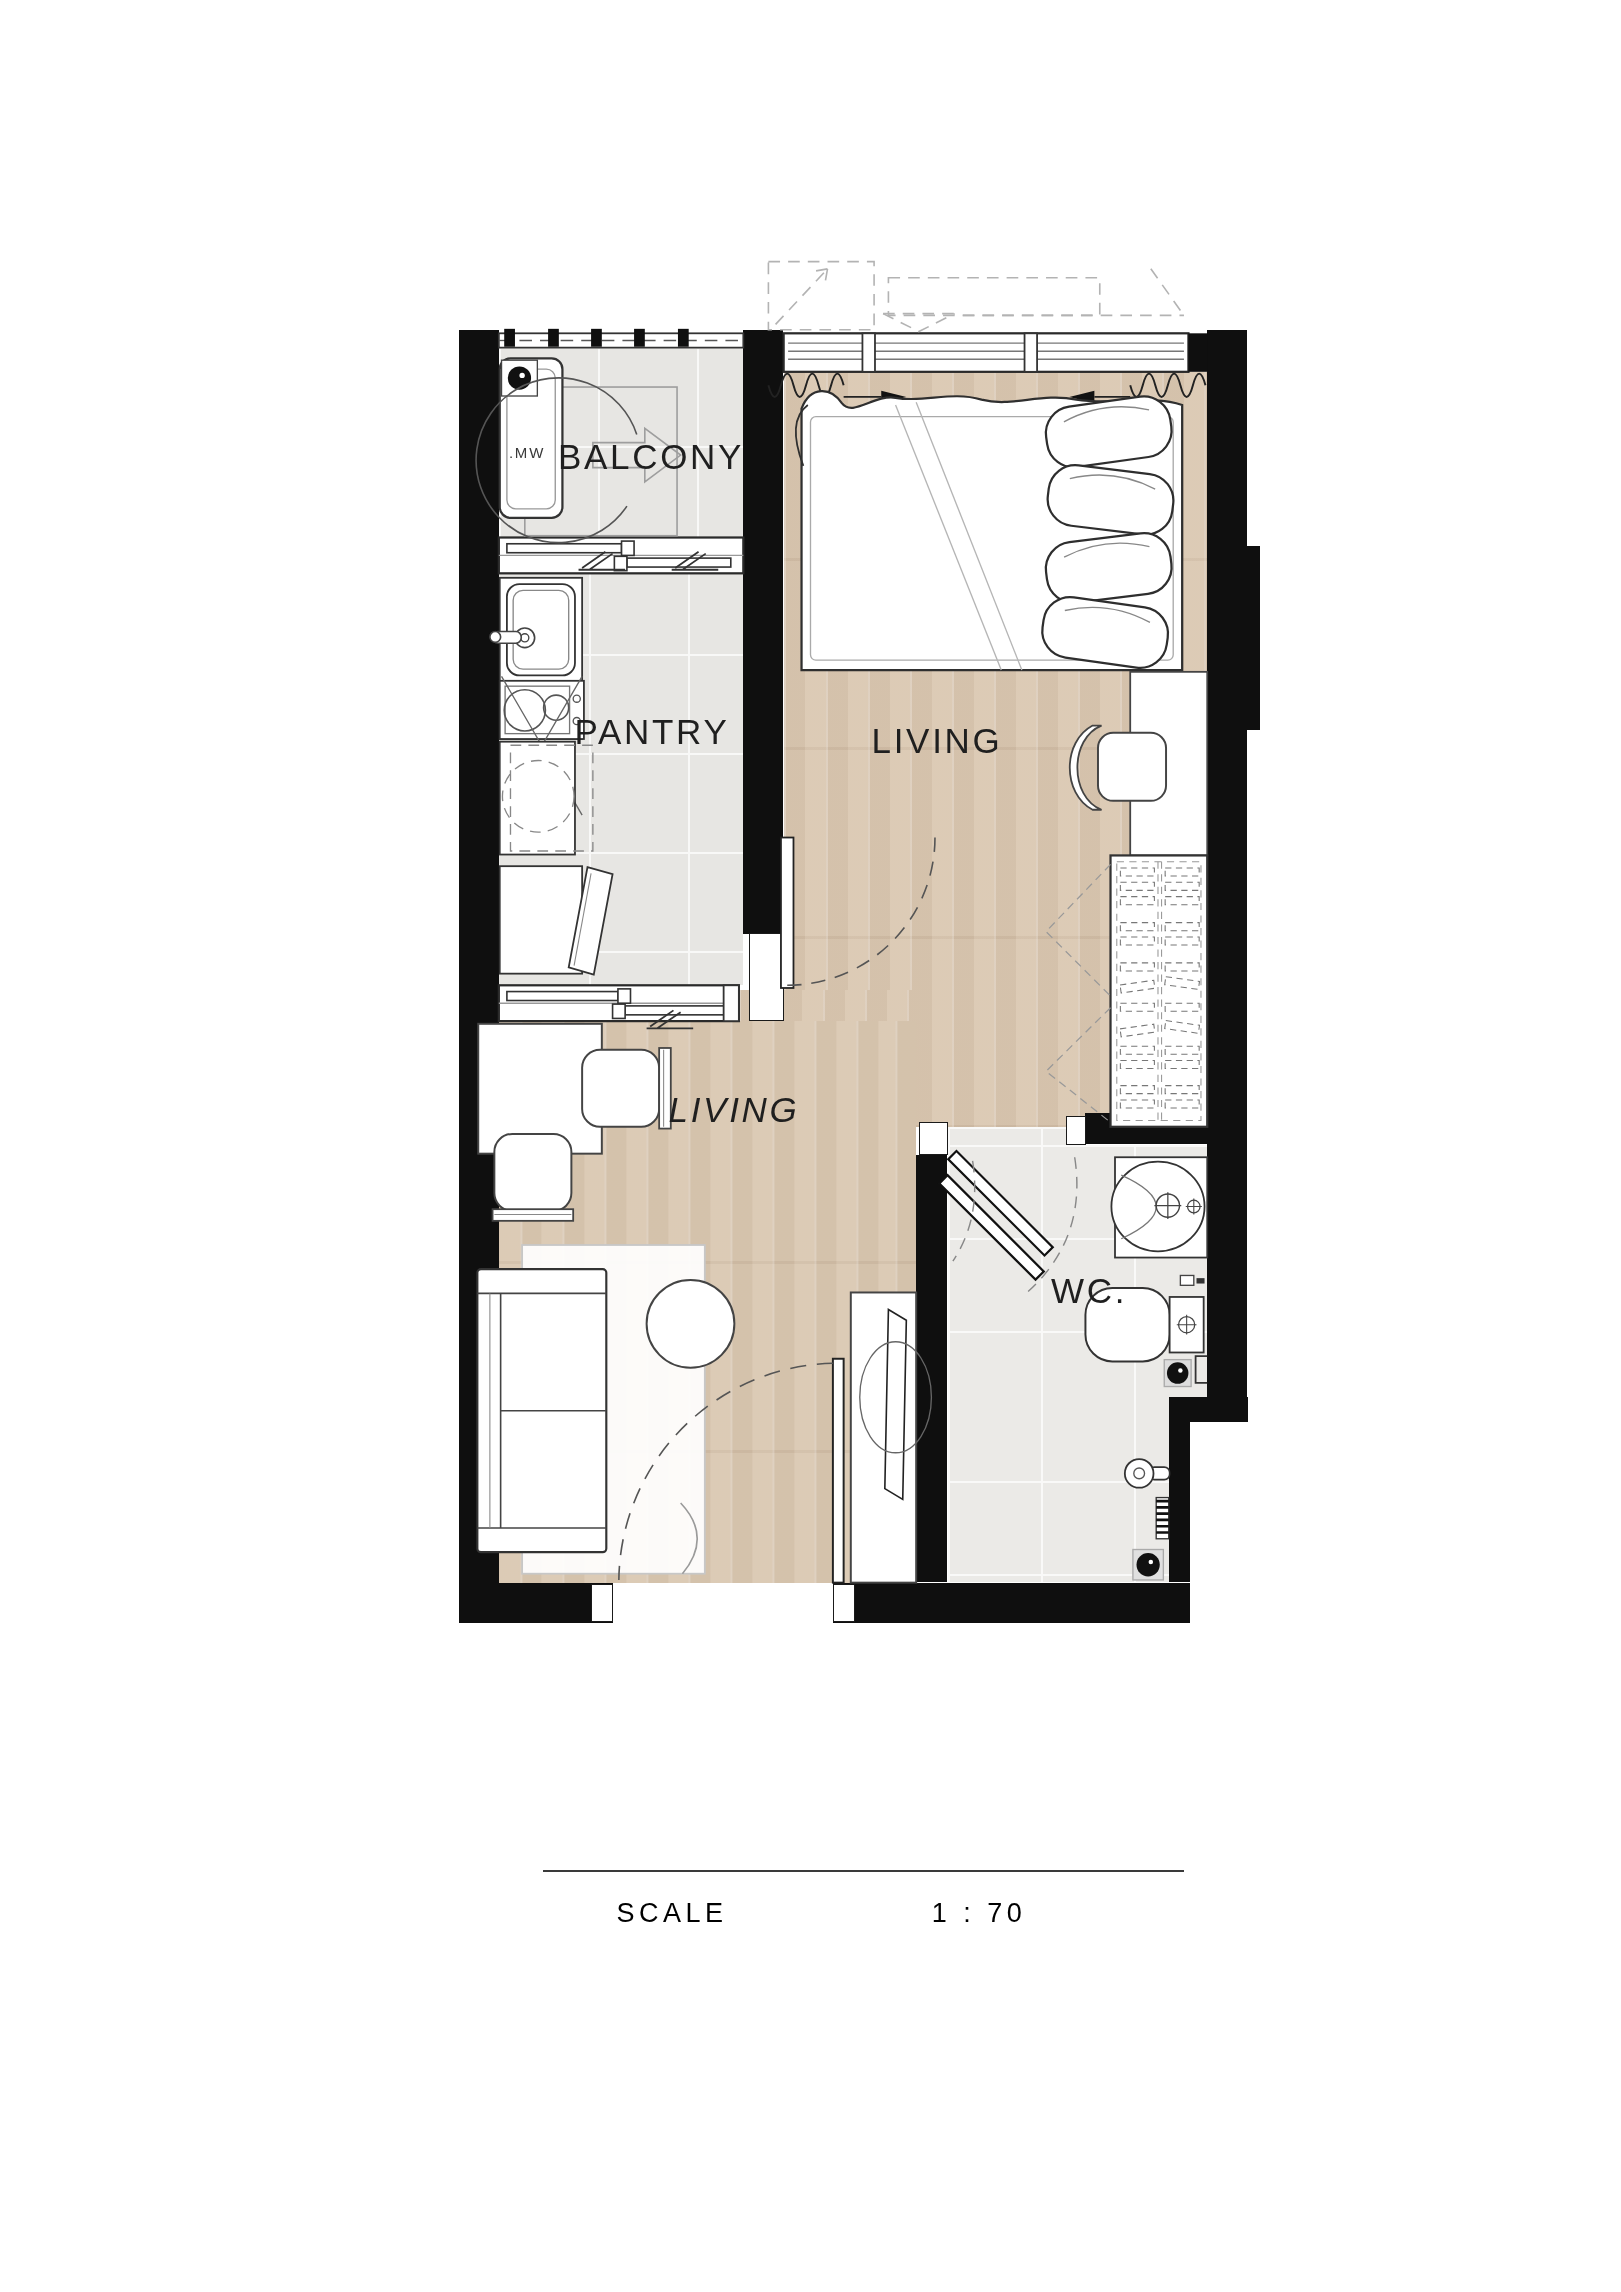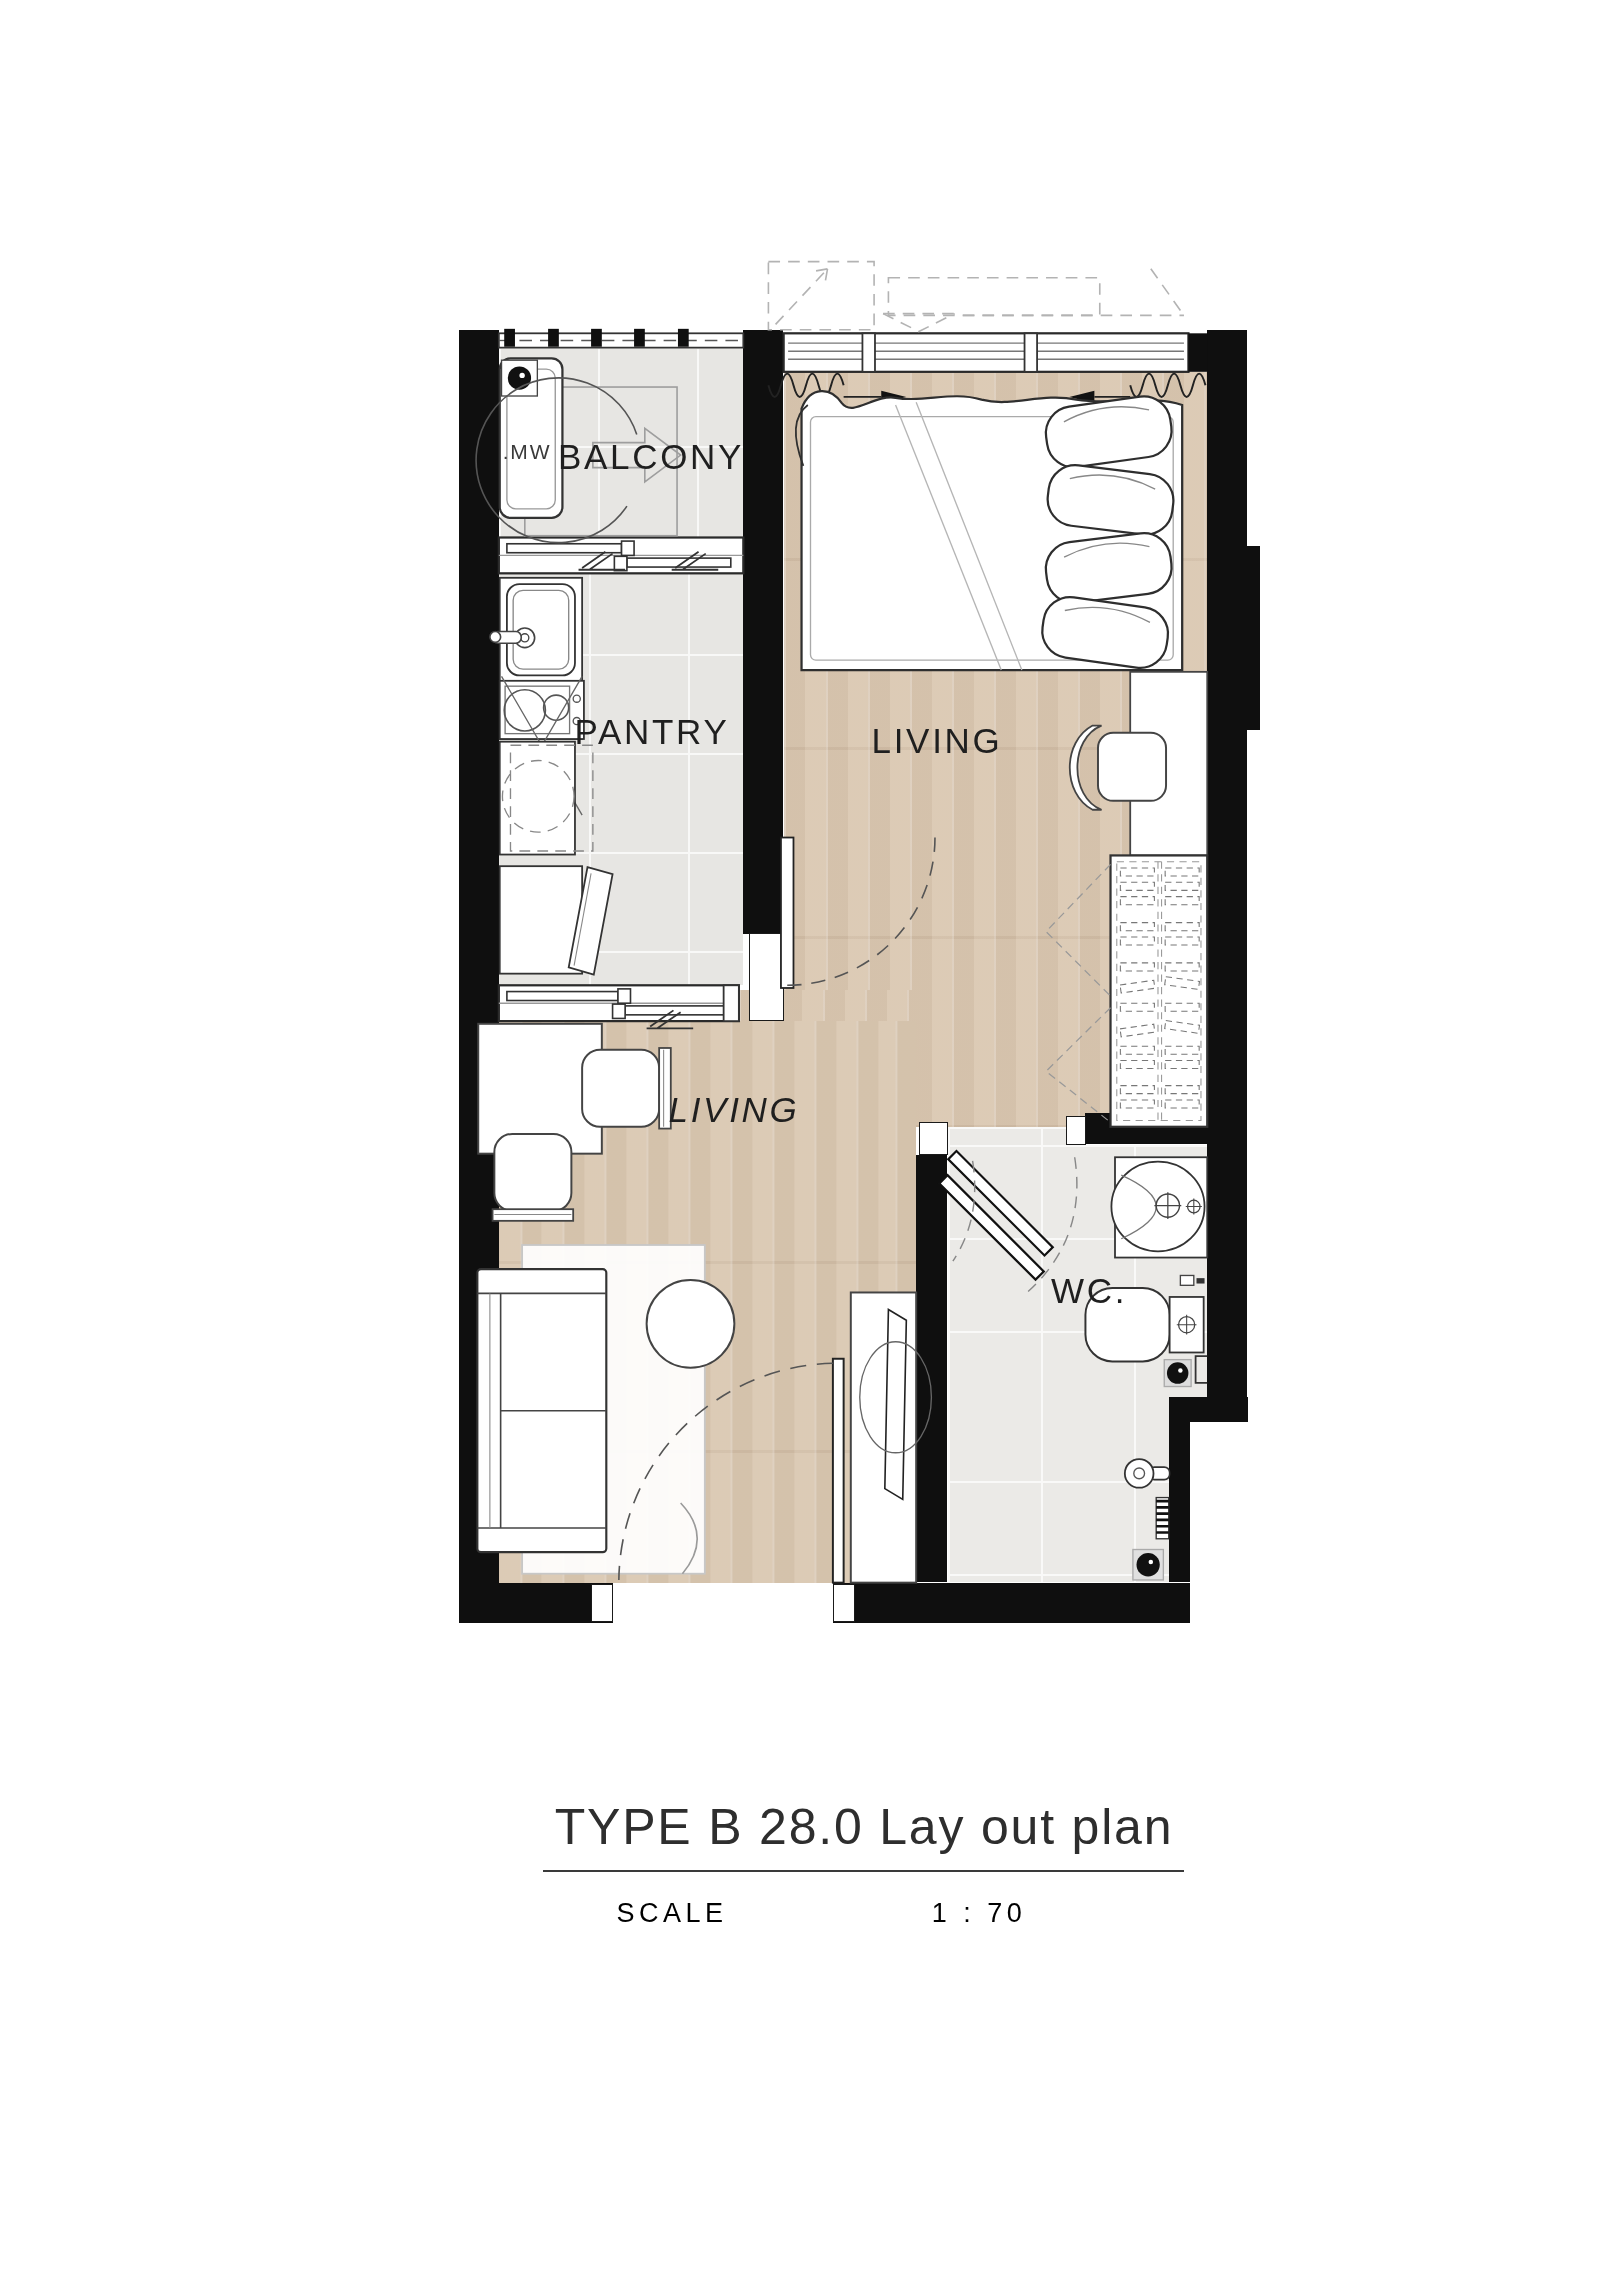--- a/index.html
+++ b/index.html
@@ -17,21 +17,21 @@
     background-size:99px 99px;}
   .tilewc{background-color:#ebeae7;
     background-image:linear-gradient(180deg,#f9f9f8 1.8px,transparent 1.8px),linear-gradient(90deg,#f9f9f8 1.8px,transparent 1.8px);
     background-size:93px 93px;}
   .wall{background:#0f0f0f;}
   .jamb{background:#ffffff;border:1.8px solid #1a1a1a;box-sizing:border-box;}
   .opening{background:#ffffff;}
   
   .lbl{position:absolute;transform:translate(-50%,-50%);color:#1f1f1f;font-size:35px;
        letter-spacing:2.7px;white-space:nowrap;}
-  .lbl.small{font-size:21px;color:#3a3a3a;letter-spacing:1.8px;}
+  .lbl.small{font-size:15px;color:#3a3a3a;letter-spacing:1.8px;}
   .title{position:absolute;transform:translate(-50%,-50%);font-size:50px;letter-spacing:1.8px;
          color:#2e2e2e;white-space:nowrap;}
   .underline{position:absolute;border-top:2.7px solid #3a3a3a;height:0;}
   .scaletxt{position:absolute;transform:translate(-50%,-50%);font-size:27px;letter-spacing:4.5px;
             color:#000000;white-space:nowrap;}
   svg{position:absolute;left:0;top:0;}
 </style>
 </head>
 <body>
 
@@ -341,19 +341,18 @@
     </g>
   </svg>
 
   <div class="lbl" style="left:651px;top:457px;">BALCONY</div>
   <div class="lbl small" style="left:527px;top:452px;">.MW</div>
   <div class="lbl" style="left:652px;top:732px;">PANTRY</div>
   <div class="lbl" style="left:937px;top:741px;">LIVING</div>
   <div class="lbl" style="left:734px;top:1110px;font-style:italic;">LIVING</div>
   <div class="lbl" style="left:1045px;top:1291px;margin-left:44px;">WC.</div>
 
-  <div class="title" style="left:864px;top:1827px;">TYPE B 28.0 Lay out plan</div>
   <div class="underline" style="left:543px;top:1870px;width:641px;"></div>
   <div class="scaletxt" style="left:672px;top:1913px;">SCALE</div>
   <div class="scaletxt" style="left:979px;top:1913px;">1 : 70</div>
 
 </div>
 
 
 </body></html>

